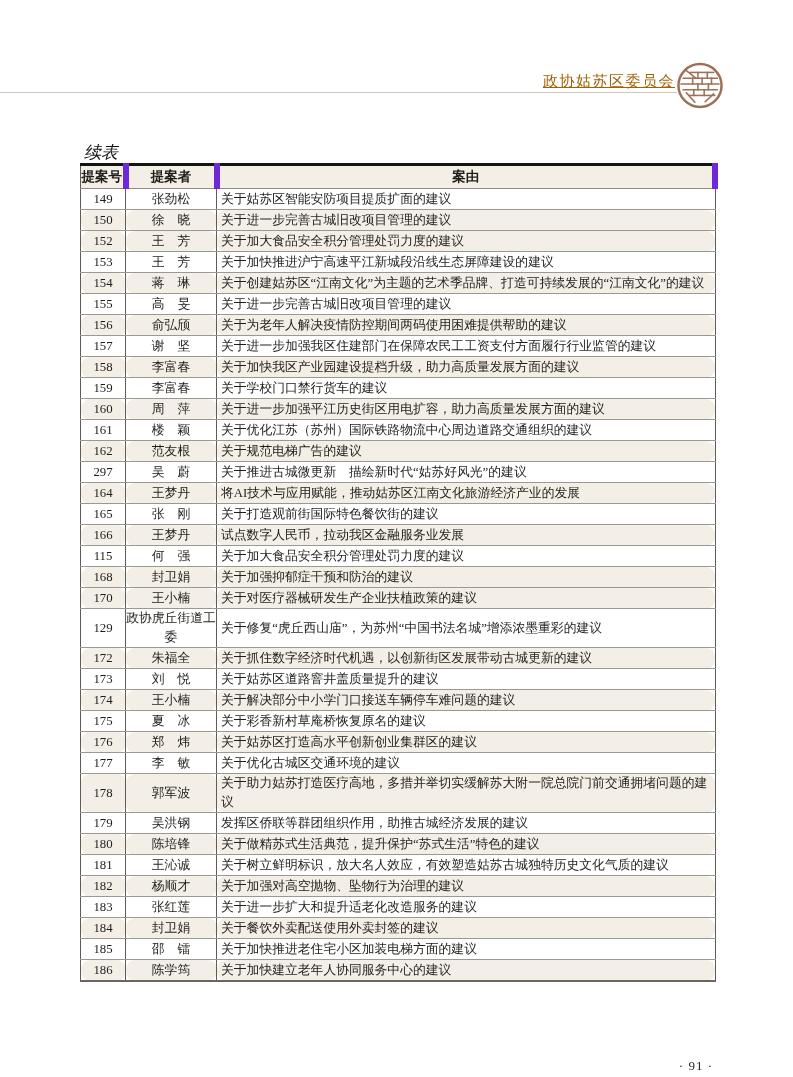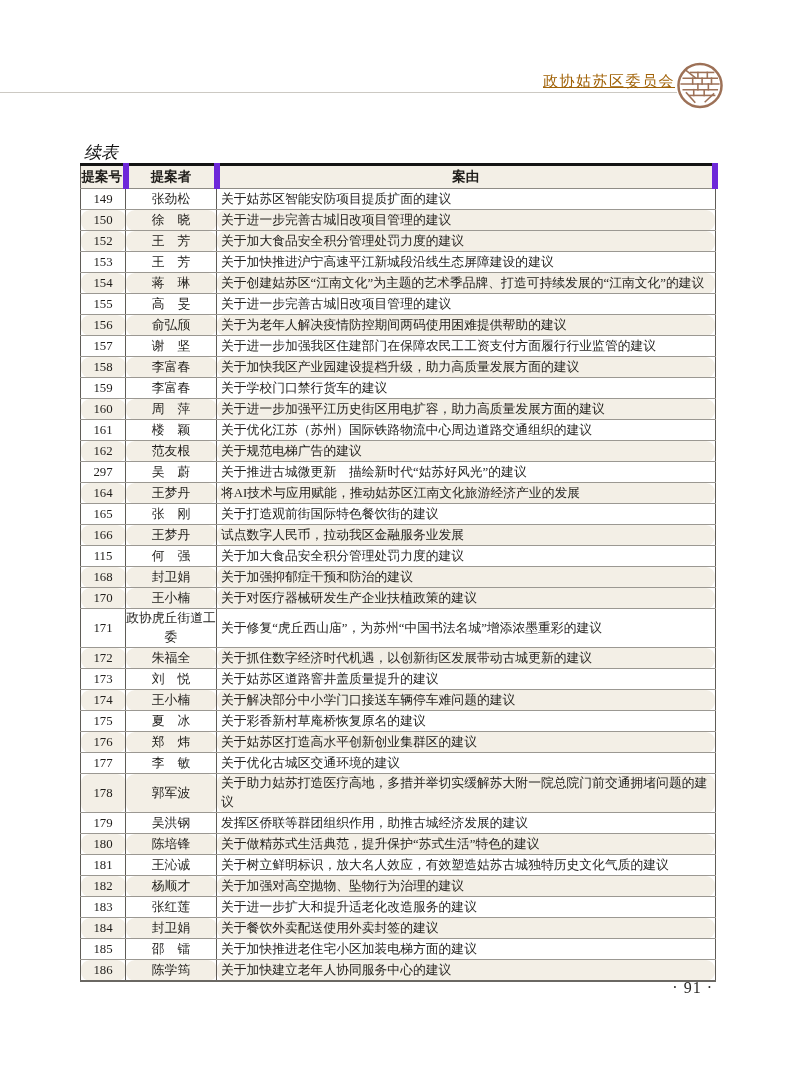--- a/index.html
+++ b/index.html
@@ -43,22 +43,22 @@
     border-bottom:1px solid #9b9892;
     vertical-align:middle;
   }
   .proposal-table tr:last-child td{border-bottom:none;margin-left:16px;}
   .proposal-table td.col-no,
   .proposal-table td.col-proposer{text-align:center;}
   .proposal-table td.col-subject{text-align:left;padding:0 4px;}
   .proposal-table tr.alt td{background:var(--alt-row,#f3efe6);border-radius:9px;}
   
   .page-number{
-    position:absolute;top:979px;right:80px;
-    font-size:16px;color:#2a2825;letter-spacing:1px;
+    position:absolute;top:1058px;right:80px;
+    font-size:13px;color:#2a2825;letter-spacing:1px;
   }
 </style>
 </head>
 <body>
 
 <div class="page" style="--alt-row: #f3efe6;">
 
   <div class="running-header-title" style="color: #a16207; text-decoration: underline;">政协姑苏区委员会</div>
   <div class="header-rule"></div>
 
@@ -195,21 +195,21 @@
           <td class="col-no">168</td>
           <td class="col-proposer">封卫娟</td>
           <td class="col-subject">关于加强抑郁症干预和防治的建议</td>
         </tr>
         <tr class="alt">
           <td class="col-no">170</td>
           <td class="col-proposer">王小楠</td>
           <td class="col-subject">关于对医疗器械研发生产企业扶植政策的建议</td>
         </tr>
         <tr>
-          <td class="col-no">171</td>
+          <td class="col-no">129</td>
           <td class="col-proposer">政协虎丘街道工委</td>
           <td class="col-subject">关于修复“虎丘西山庙”，为苏州“中国书法名城”增添浓墨重彩的建议</td>
         </tr>
         <tr class="alt">
           <td class="col-no">172</td>
           <td class="col-proposer">朱福全</td>
           <td class="col-subject">关于抓住数字经济时代机遇，以创新街区发展带动古城更新的建议</td>
         </tr>
         <tr>
           <td class="col-no">173</td>

